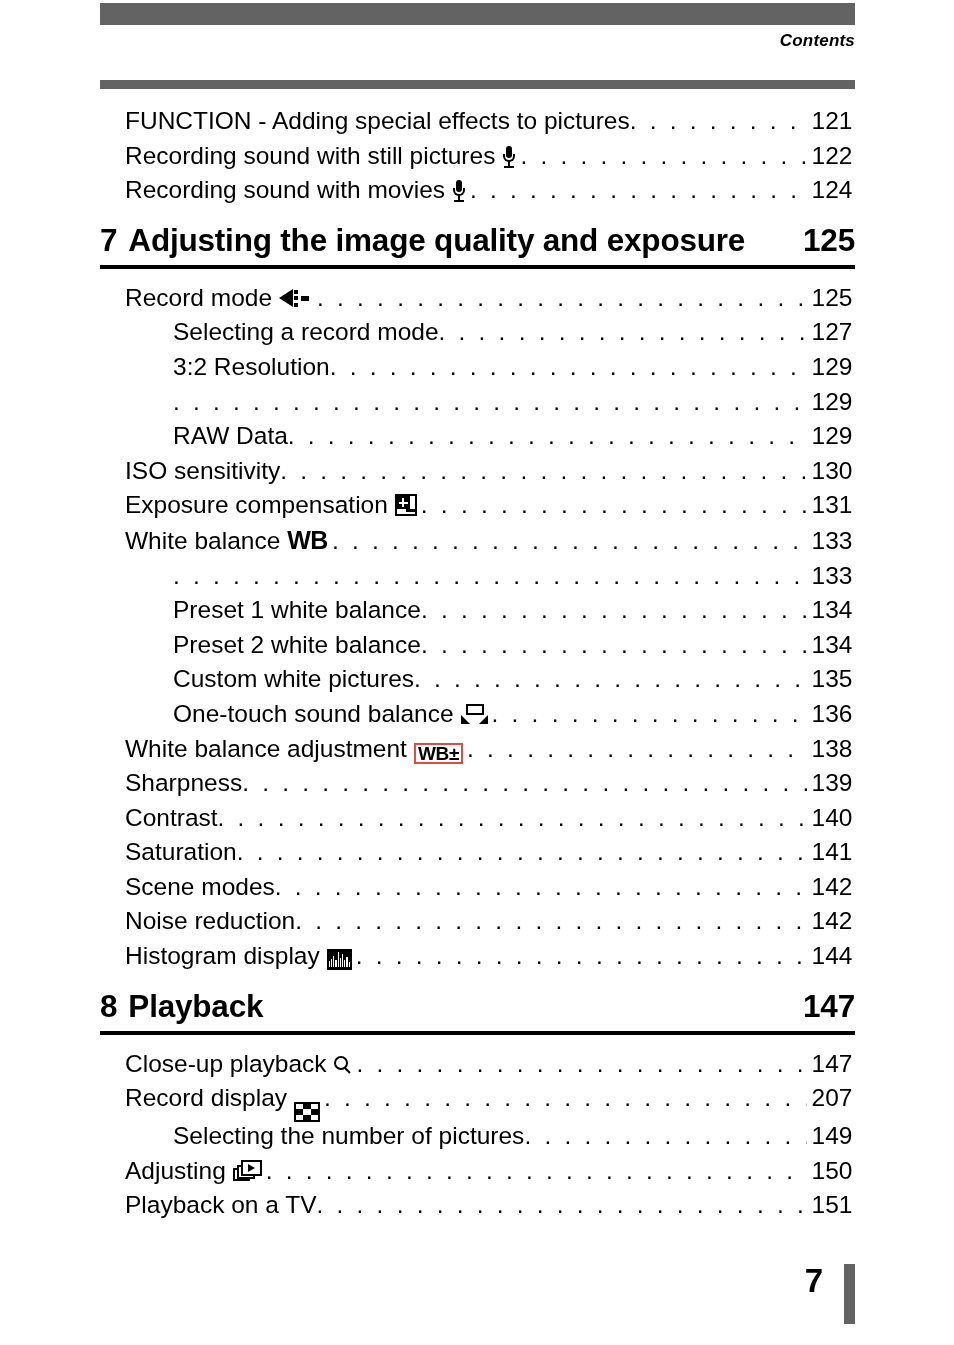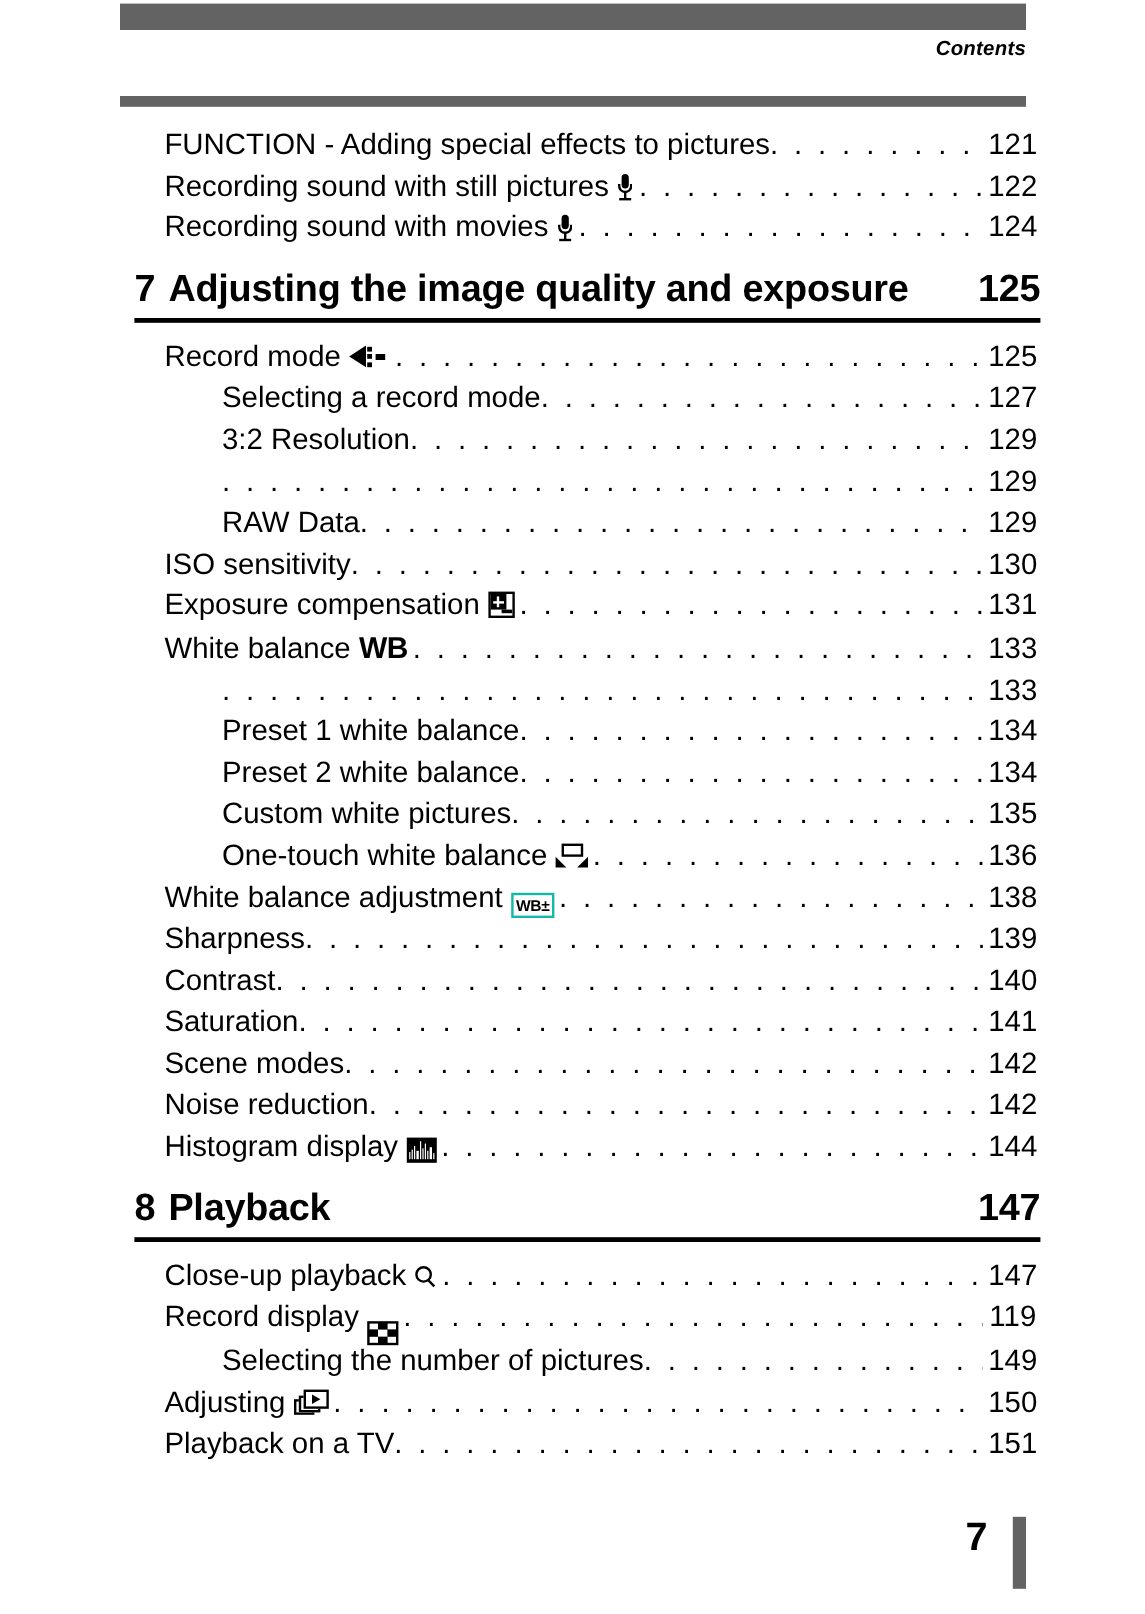--- a/index.html
+++ b/index.html
@@ -41,21 +41,21 @@
     left: 100px;
     top: 80px;
     width: 755px;
     height: 9px;
     background: #636363;
   }
 
   
   .toc {
     position: absolute;
-    left: 112px;
+    left: 100px;
     top: 104px;
     width: 755px;
   }
 
   
   .entry {
     display: flex;
     align-items: baseline;
     font-size: 24.5px;
     line-height: 34.6px;
@@ -203,24 +203,24 @@
     position: absolute; right: 0px; top: 11px;
     width: 0; height: 0;
     border-bottom: 9px solid #000;
     border-left: 9px solid transparent;
   }
 
   
   .ic-wbadj {
     height: 21px;
     top: 3px;
-    border: 2px solid #14b8a6;
+    border: 2px solid #ef4444;
     box-sizing: border-box;
     padding: 0 2px;
-    font-size: 13px;
+    font-size: 19px;
     font-weight: bold;
     line-height: 17px;
     letter-spacing: -0.3px;
   }
 
   
   .ic-hist {
     width: 25px; height: 21px;
     top: 3px;
     background: #000;
@@ -420,21 +420,21 @@
       <span class="entry-label">Preset 2 white balance</span>
       <span class="leader tight">. . . . . . . . . . . . . . . . . . . . . . . . . . . . . . . . . . . . . . . . . . . . . . . . . . . . . . . . . . . . . . . . . . . . . . . .</span>
       <span class="entry-page">134</span>
     </div>
     <div class="entry level-2">
       <span class="entry-label">Custom white pictures</span>
       <span class="leader tight">. . . . . . . . . . . . . . . . . . . . . . . . . . . . . . . . . . . . . . . . . . . . . . . . . . . . . . . . . . . . . . . . . . . . . . . .</span>
       <span class="entry-page">135</span>
     </div>
     <div class="entry level-2">
-      <span class="entry-label">One-touch white balance</span>
+      <span class="entry-label">One-touch sound balance</span>
       <span class="entry-icon ic-onetouch">
         <span class="rect"></span>
         <span class="tl"></span>
         <span class="tr"></span>
       </span>
       <span class="leader">. . . . . . . . . . . . . . . . . . . . . . . . . . . . . . . . . . . . . . . . . . . . . . . . . . . . . . . . . . . . . . . . . . . . . . . .</span>
       <span class="entry-page">136</span>
     </div>
     <div class="entry level-1">
       <span class="entry-label">White balance adjustment</span>
@@ -514,21 +514,21 @@
           <i class="w"></i>
           <i class=""></i>
           <i class="w"></i>
           <i class=""></i>
           <i class="w"></i>
           <i class=""></i>
           <i class="w"></i>
         </span>
       </span>
       <span class="leader">. . . . . . . . . . . . . . . . . . . . . . . . . . . . . . . . . . . . . . . . . . . . . . . . . . . . . . . . . . . . . . . . . . . . . . . .</span>
-      <span class="entry-page">119</span>
+      <span class="entry-page">207</span>
     </div>
     <div class="entry level-2">
       <span class="entry-label">Selecting the number of pictures</span>
       <span class="leader tight">. . . . . . . . . . . . . . . . . . . . . . . . . . . . . . . . . . . . . . . . . . . . . . . . . . . . . . . . . . . . . . . . . . . . . . . .</span>
       <span class="entry-page">149</span>
     </div>
     <div class="entry level-1">
       <span class="entry-label">Adjusting</span>
       <span class="entry-icon ic-slideshow">
         <span class="f f1"></span>

